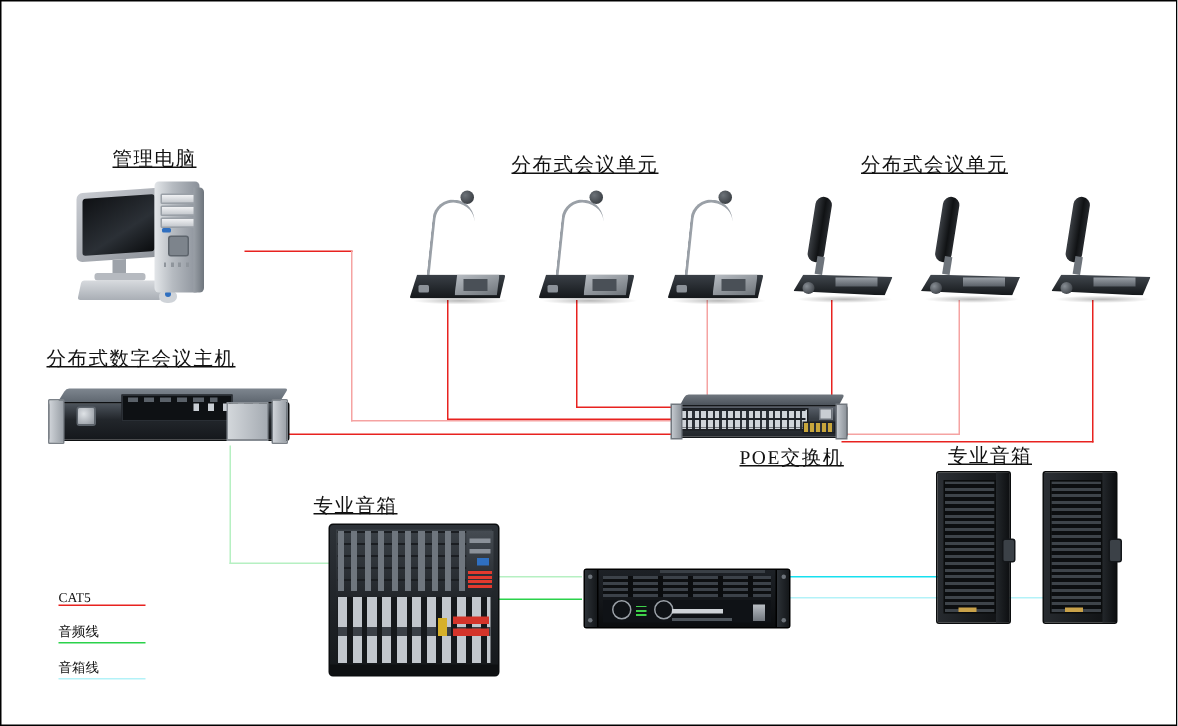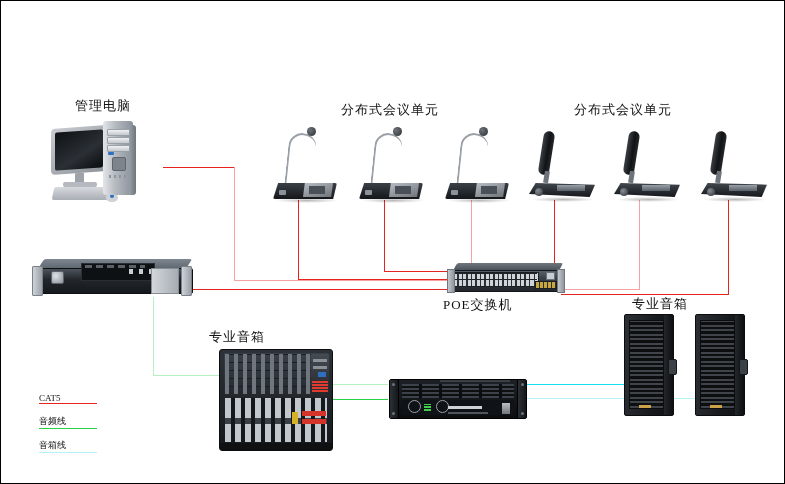--- a/index.html
+++ b/index.html
@@ -1,20 +1,20 @@
 <!DOCTYPE html>
 <html><head>
 <meta charset="utf-8">
 <style>
   html,body{margin:0;padding:0;background:#fff;}
   body{font-family:"Liberation Serif","DejaVu Serif",serif;}
   #page{position:relative;width:785px;height:484px;background:#ffffff;border:1px solid #000;box-sizing:border-box;overflow:hidden;}
   .lbl{position:absolute;color:#111;white-space:nowrap;font-family:"Liberation Serif","DejaVu Serif",serif;}
   #title{left:0;right:0;top:22px;text-align:center;font-size:22px;letter-spacing:2px;color:#000;}
-  .devlbl{font-size:13px;letter-spacing:1px;}
+  .devlbl{font-size:13px;letter-spacing:1px;text-decoration:underline;}
   .wire{position:absolute;}
   .h{height:0;border-top-width:1.5px;border-top-style:solid;}
   .v{width:0;border-left-width:1.5px;border-left-style:solid;}
   .red{border-color:#e8221f;}
   .redl{border-color:#f5a3a2;}
   .grn{border-color:#2ad24a;}
   .grnl{border-color:#b6f0c2;}
   .cyn{border-color:#16e0ef;}
   .cynl{border-color:#b3f2f8;}
 
@@ -182,20 +182,21 @@
       <div class="bay" style="top:8px;"></div>
       <div class="bay" style="top:16px;"></div>
       <div class="bay" style="top:24px;"></div>
       <div class="led" style="top:31px;"></div>
       <div class="badge"></div>
       <div class="dots"></div>
     </div>
     <div class="twrside"></div>
   </div>
 
+  <div class="lbl devlbl" style="left:30px;top:229px;">分布式数字会议主机</div>
   <div class="rack" style="left:32px;top:258px;width:158px;height:36px;">
     <div class="top"></div>
     <div class="body"></div>
     <div class="panel"></div>
     <div class="txt"></div>
     <div class="leds"></div>
     <div class="knob"></div>
     <div class="silver"></div>
     <div class="ear l"></div>
     <div class="ear r"></div>
@@ -261,21 +262,21 @@
   <div class="sw" style="left:448px;top:262px;width:114px;height:28px;">
     <div class="top"></div>
     <div class="body"></div>
     <div class="ports"></div>
     <div class="ports2"></div>
     <div class="mgmt"></div>
     <div class="sfp"></div>
     <div class="ear l"></div>
     <div class="ear r"></div>
   </div>
-  <div class="lbl devlbl" style="left:442px;top:295px;">POE交换机</div>
+  <div class="lbl devlbl" style="left:492px;top:295px;">POE交换机</div>
 
   <div class="lbl devlbl" style="left:208px;top:327px;">专业音箱</div>
   <div class="mixer" style="left:218px;top:348px;">
     <div class="strip"></div>
     <div class="knobs"></div>
     <div class="rgt">
         <i style="top:5px;"></i>
         <i style="top:12px;"></i>
         <i style="top:31px;"></i>
       </div>

